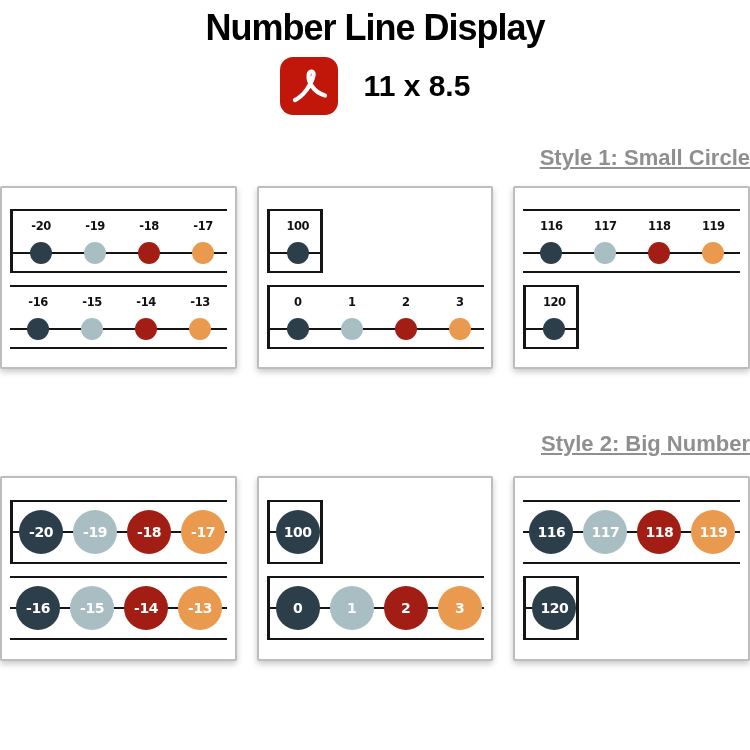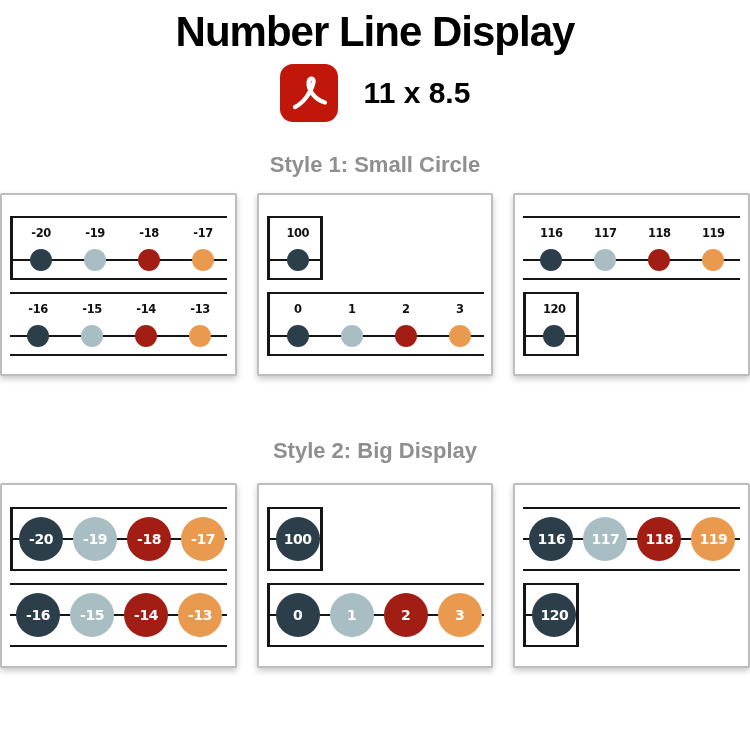--- a/index.html
+++ b/index.html
@@ -1,34 +1,34 @@
 <!DOCTYPE html>
 <html><head>
 <meta charset="utf-8">
 <style>
   html,body{margin:0;padding:0;}
   body{
     width:750px;height:750px;background:#ffffff;overflow:hidden;
     font-family:"Liberation Sans", sans-serif;position:relative;
   }
   .title{
-    text-align:center;font-size:42px;font-weight:bold;color:#000;
+    text-align:center;font-size:36px;font-weight:bold;color:#000;
     margin:8px 0 0;letter-spacing:-1px;line-height:1.12;
   }
   .subtitle-row{
     display:flex;justify-content:center;align-items:center;
     gap:26px;margin-top:9px;height:58px;
   }
   .pdf-icon{
     width:58px;height:58px;border-radius:13px;
     display:flex;align-items:center;justify-content:center;flex:0 0 auto;
   }
   .page-size{font-size:30px;font-weight:bold;color:#000;}
   .style-heading{
-    text-align:center;font-size:22px;font-weight:bold;margin:8px;
+    text-align:right;font-size:22px;font-weight:bold;margin:0;text-decoration:underline;
   }
   .style-heading.first{margin-top:30px;}
   .style-heading.second{margin-top:62px;}
   .panels-row{
     display:flex;justify-content:center;gap:20px;margin-top:15px;
   }
   .panels-row.second{margin-top:19px;}
   .panel{
     position:relative;width:237px;box-sizing:border-box;background:#fff;
     border:2px solid #bdbdbd;border-radius:2px;
@@ -124,21 +124,21 @@
         <div class="num-label" style="left: 168px; top: 8px; color: rgb(17, 17, 17);">119</div>
       </div>
       <div class="strip v-box" style="border-color: rgb(21, 21, 21); left: 8px; top: 97px; width: 56px;">
         <div class="numline" style="background: rgb(21, 21, 21); top: 41px;"></div>
         <div class="circle" style="width: 22px; height: 22px; left: 17px; top: 31px; background: rgb(44, 62, 74);"></div>
         <div class="num-label" style="left: 6px; top: 8px; color: rgb(17, 17, 17);">120</div>
       </div>
     </div>
   </div>
 
-<h2 class="style-heading second" style="color: rgb(143, 143, 143);">Style 2: Big Display</h2>
+<h2 class="style-heading second" style="color: rgb(143, 143, 143);">Style 2: Big Number</h2>
 <div class="panels-row second">
     <div class="panel" style="height: 185px; border-color: rgb(189, 189, 189);">
       <div class="strip v-left" style="border-color: rgb(21, 21, 21); left: 8px; top: 22px; width: 217px;">
         <div class="numline" style="background: rgb(21, 21, 21); top: 29px;"></div>
         <div class="circle" style="width: 44px; height: 44px; left: 6px; top: 8px; background: rgb(44, 62, 74); color: rgb(255, 255, 255); font-size: 14px; letter-spacing: -0.5px;">-20</div>
         <div class="circle" style="width: 44px; height: 44px; left: 60px; top: 8px; background: rgb(169, 190, 195); color: rgb(255, 255, 255); font-size: 14px; letter-spacing: -0.5px;">-19</div>
         <div class="circle" style="width: 44px; height: 44px; left: 114px; top: 8px; background: rgb(162, 30, 21); color: rgb(255, 255, 255); font-size: 14px; letter-spacing: -0.5px;">-18</div>
         <div class="circle" style="width: 44px; height: 44px; left: 168px; top: 8px; background: rgb(233, 154, 79); color: rgb(255, 255, 255); font-size: 14px; letter-spacing: -0.5px;">-17</div>
       </div>
       <div class="strip" style="border-color: rgb(21, 21, 21); left: 8px; top: 98px; width: 217px;">

